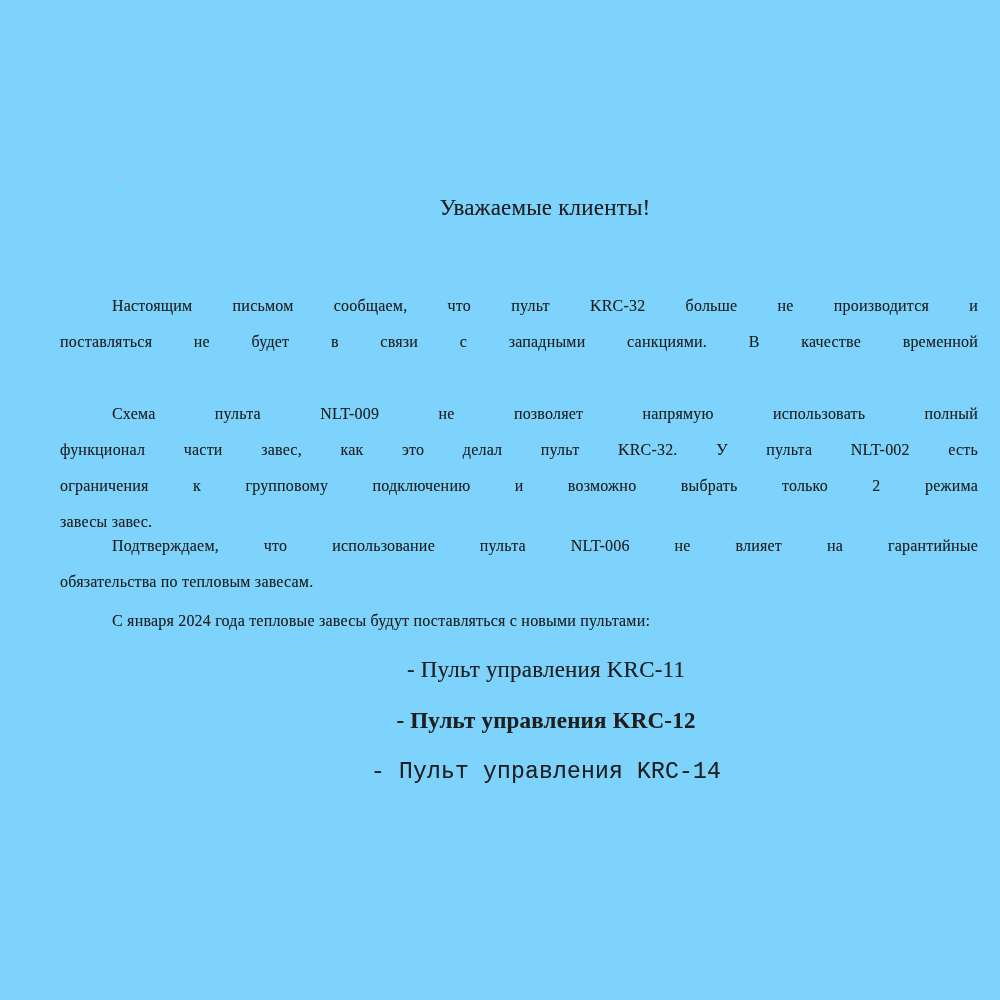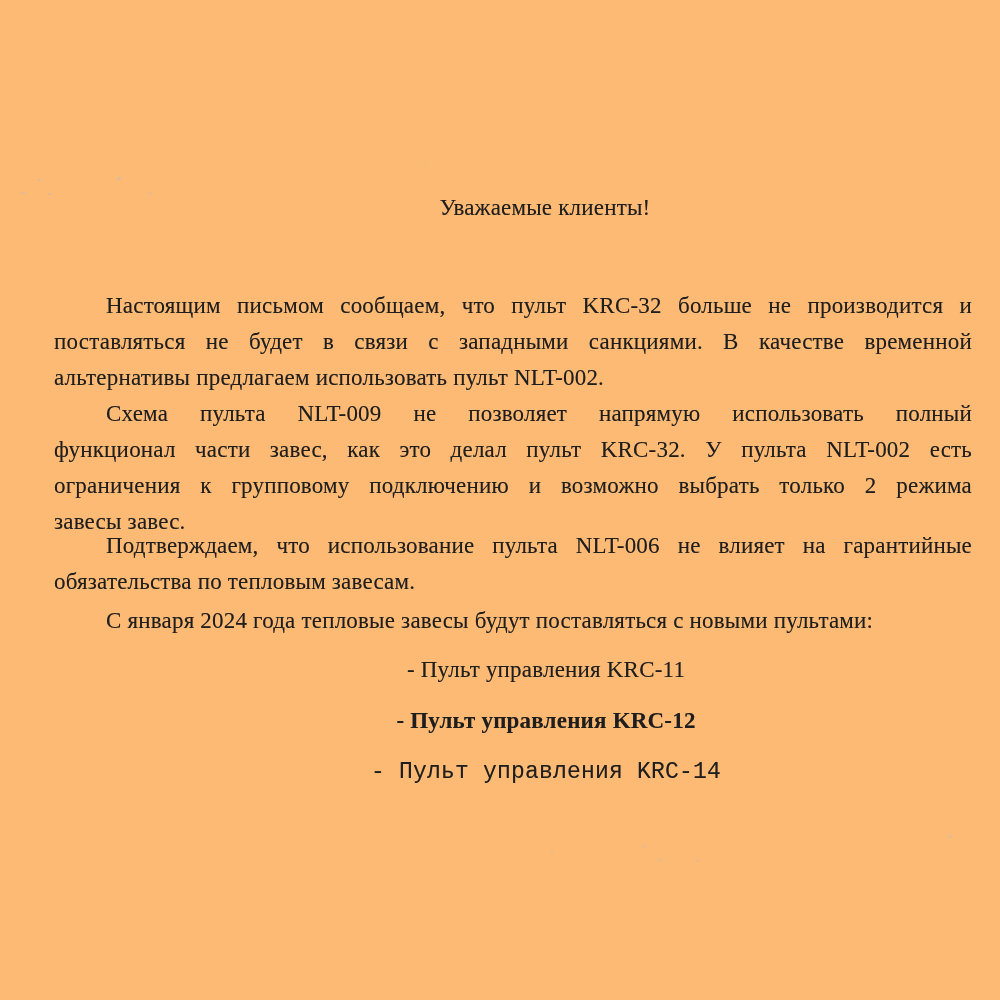--- a/index.html
+++ b/index.html
@@ -4,21 +4,21 @@
 <style>
   html, body {
     margin: 0;
     padding: 0;
     background: #ffffff;
   }
   .page {
     position: relative;
     width: 1000px;
     height: 1000px;
-    background: #fdba74;
+    background: #7dd3fc;
     overflow: hidden;
     font-family: "Liberation Serif", "DejaVu Serif", serif;
     color: #1e1e1e;
   }
   .scan-text {
     text-shadow: 0 0 0.6px rgba(30,30,30,0.38);
     letter-spacing: 0.2px;
   }
   .title {
     position: absolute;
@@ -26,23 +26,23 @@
     left: 86px;
     width: 918px;
     text-align: center;
     font-size: 23px;
     line-height: 30px;
     font-weight: normal;
     margin: 0;
   }
   .para {
     position: absolute;
-    left: 54px;
+    left: 60px;
     width: 918px;
-    font-size: 23px;
+    font-size: 16px;
     line-height: 36px;
   }
   .p1 { top: 288px; }
   .p2 { top: 396px; }
   .p3 { top: 528px; }
   .p4 { top: 603px; }
   .line { white-space: normal; }
   .line.j {
     text-align: justify;
     text-align-last: justify;
@@ -76,21 +76,20 @@
 <body>
 
 <div class="page scan-text">
 
   <h1 class="title">Уважаемые клиенты!</h1>
 
   <div id="paragraphs">
       <div class="para p1">
         <div class="line first j">Настоящим письмом сообщаем, что пульт KRC-32 больше не производится и</div>
         <div class="line j">поставляться не будет в связи с западными санкциями. В качестве временной</div>
-        <div class="line last">альтернативы предлагаем использовать пульт NLT-002.</div>
       </div>
       <div class="para p2">
         <div class="line first j">Схема пульта NLT-009 не позволяет напрямую использовать полный</div>
         <div class="line j">функционал части завес, как это делал пульт KRC-32. У пульта NLT-002 есть</div>
         <div class="line j">ограничения к групповому подключению и возможно выбрать только 2 режима</div>
         <div class="line last">завесы завес.</div>
       </div>
       <div class="para p3">
         <div class="line first j">Подтверждаем, что использование пульта NLT-006 не влияет на гарантийные</div>
         <div class="line last">обязательства по тепловым завесам.</div>

